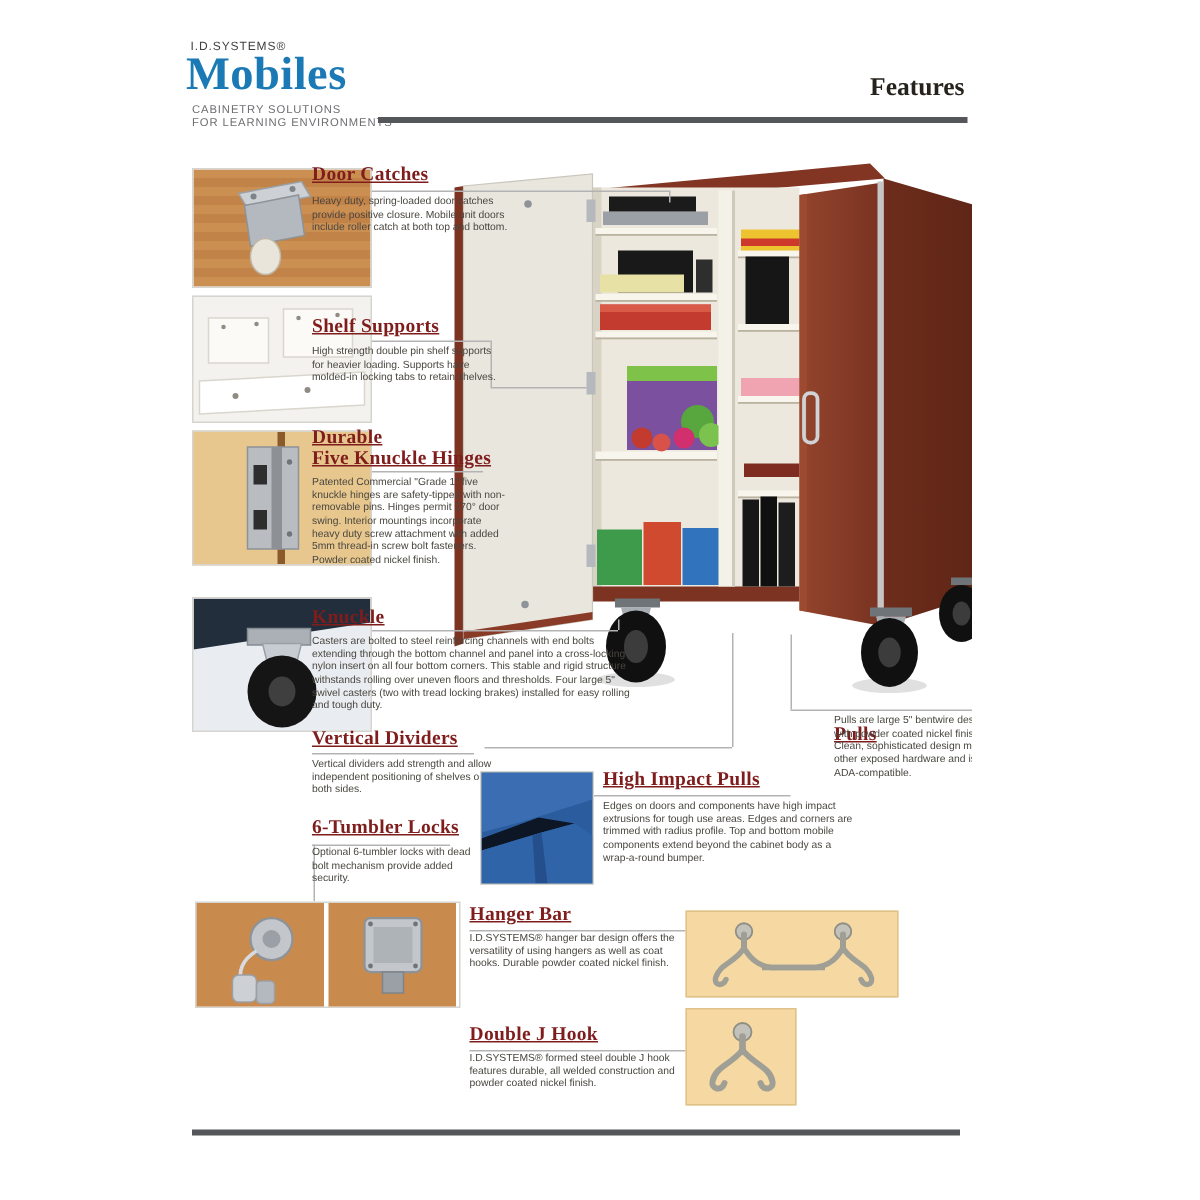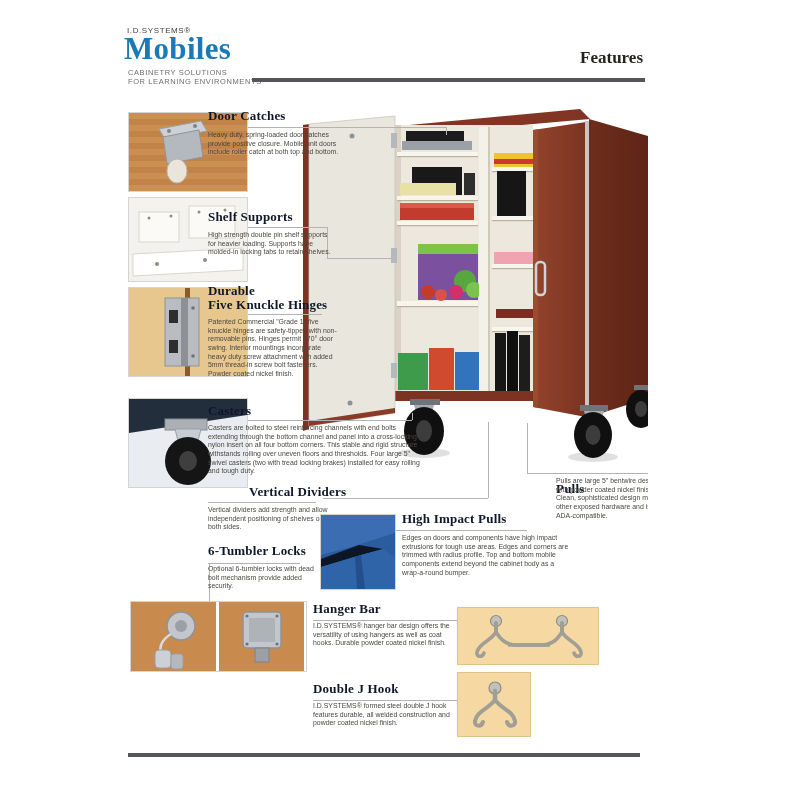--- a/index.html
+++ b/index.html
@@ -4,21 +4,21 @@
 <style>
   html,body{margin:0;padding:0;background:#fff;}
   #page{position:relative;width:648px;height:800px;background:#ffffff;overflow:hidden;
         font-family:"Liberation Sans",sans-serif;color:#46423a;}
   .abs{position:absolute;}
   .brand-small{font-size:8px;letter-spacing:.6px;color:#3f3f3f;font-family:"Liberation Sans",sans-serif;}
   .brand-large{font-size:31px;font-weight:bold;font-family:"Liberation Serif",serif;color:#1b7ab5;letter-spacing:.3px;}
   .tagline{font-size:7.5px;letter-spacing:.6px;color:#6d6e71;}
   .features-label{font-size:17px;font-weight:bold;font-family:"Liberation Serif",serif;color:#26221c;text-align:right;}
   .rule{background:#55565a;height:4px;}
-  .h{font-family:"Liberation Serif",serif;font-weight:bold;font-size:13px;color:#0f172a;letter-spacing:.2px;line-height:1.05;white-space:nowrap;}
+  .h{font-family:"Liberation Serif",serif;font-weight:bold;font-size:13px;color:#7f1d1d;letter-spacing:.2px;line-height:1.05;white-space:nowrap;text-decoration:underline;}
   .body-txt{font-size:6.9px;line-height:1.26;color:#4a4740;}
   .vline{background:#b3b3b3;width:1px;}
   .hline{background:#b3b3b3;height:1px;}
   .thumb{border:1px solid #d6d4cf;box-sizing:border-box;overflow:hidden;background:#eee;}
   .wood{background:repeating-linear-gradient(180deg,#cc8f52 0 6px,#c28348 6px 12px);}
   .tan-panel{background:#f6d9a2;border:1px solid #dfc189;box-sizing:border-box;}
   svg{display:block;}
 </style>
 </head>
 <body>
@@ -210,24 +210,24 @@
 
   <div class="abs thumb" style="left:128px;top:398px;width:120px;height:90px;background:#e9edf1;">
     <svg width="118" height="88" viewBox="0 0 118 88">
       <polygon points="0,0 118,0 118,16 0,34" fill="#232e3c"></polygon>
       <rect x="36" y="20" width="42" height="11" fill="#aab0b6" stroke="#858b91" stroke-width="1"></rect>
       <polygon points="46,30 72,30 66,54 52,54" fill="#c7ccd2" stroke="#9aa0a6" stroke-width="1"></polygon>
       <ellipse cx="59" cy="62" rx="23" ry="24" fill="#151515"></ellipse>
       <ellipse cx="59" cy="62" rx="9" ry="10" fill="#3f3f3f"></ellipse>
     </svg>
   </div>
-  <div class="abs h" style="left:208px;top:404px;">Casters</div>
+  <div class="abs h" style="left:208px;top:404px;">Knuckle</div>
   <div class="abs body-txt" style="left:208px;top:424px;width:218px;">Casters are bolted to steel reinforcing channels with end bolts extending through the bottom channel and panel into a cross-locking nylon insert on all four bottom corners. This stable and rigid structure withstands rolling over uneven floors and thresholds. Four large 5" swivel casters (two with tread locking brakes) installed for easy rolling and tough duty.</div>
 
-  <div class="abs h" style="left:208px;top:485px;margin-left:41px;">Vertical Dividers</div>
+  <div class="abs h" style="left:208px;top:485px;">Vertical Dividers</div>
   <div class="abs body-txt" style="left:208px;top:506px;width:124px;">Vertical dividers add strength and allow independent positioning of shelves on both sides.</div>
 
   <div class="abs h" style="left:208px;top:544px;">6-Tumbler Locks</div>
   <div class="abs body-txt" style="left:208px;top:565px;width:112px;">Optional 6-tumbler locks with dead bolt mechanism provide added security.</div>
   <div class="abs" style="left:130px;top:601px;width:177px;height:71px;display:flex;gap:3px;background:#fff;border:1px solid #d6d4cf;box-sizing:border-box;">
     <svg width="85" height="69" viewBox="0 0 85 69" style="background:#c98a4e;">
       <circle cx="50" cy="24" r="14" fill="#c3c7cb" stroke="#8d9399" stroke-width="1.5"></circle>
       <circle cx="50" cy="24" r="6" fill="#9aa0a6"></circle>
       <path d="M40,32 C 30,38 28,46 30,52" fill="none" stroke="#d7dade" stroke-width="2.5"></path>
       <rect x="24" y="48" width="16" height="18" rx="4" fill="#cdd1d5" stroke="#9aa0a6" stroke-width="1"></rect>

